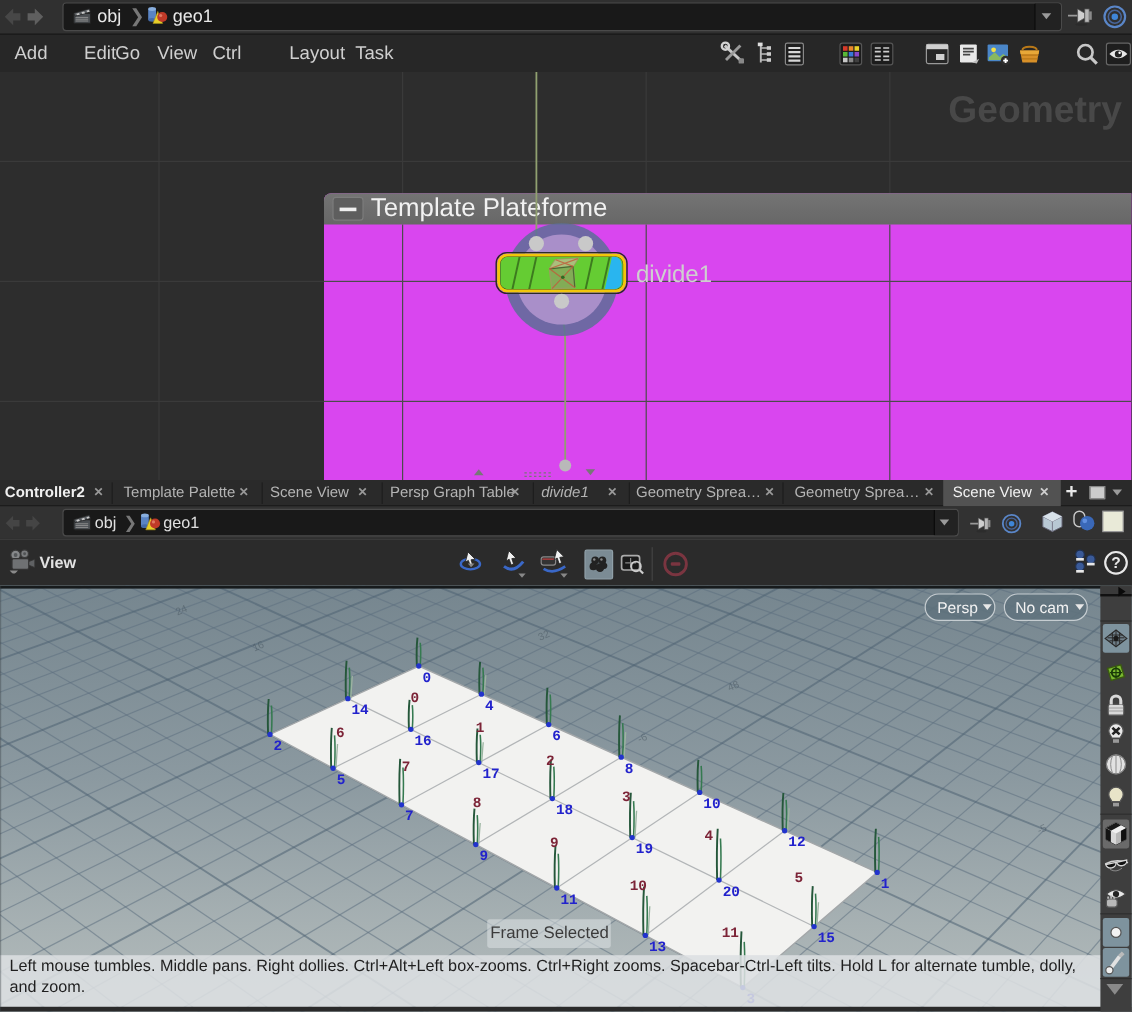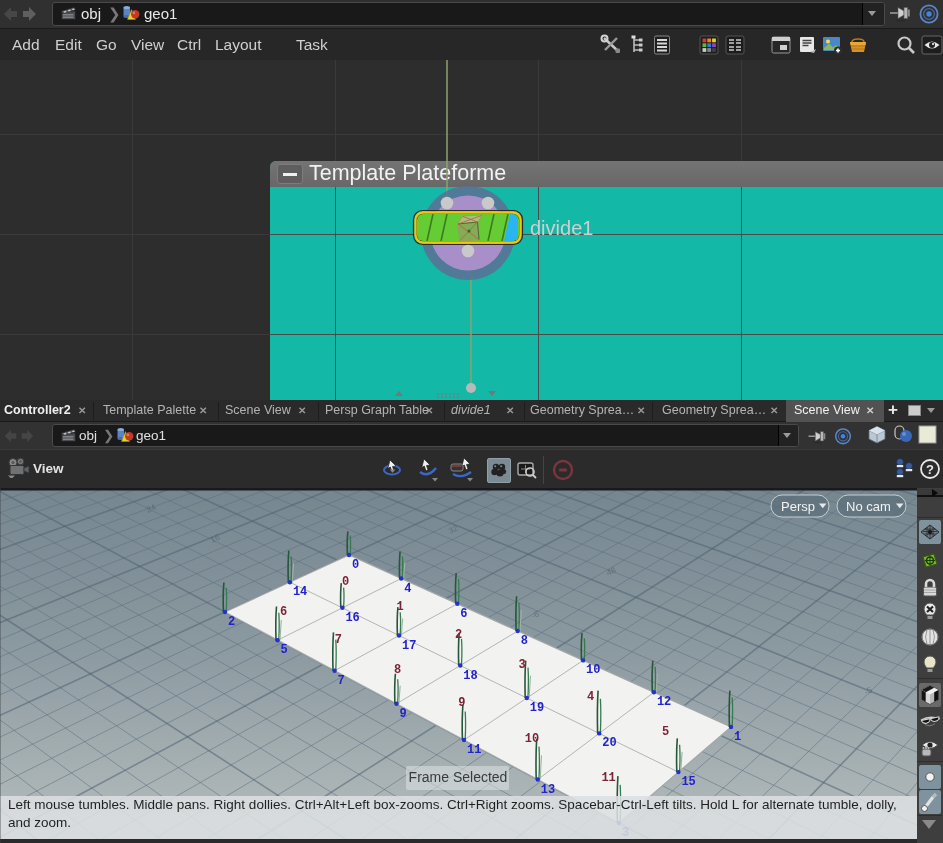--- a/index.html
+++ b/index.html
@@ -12,21 +12,21 @@
 #dd1{position:absolute;right:0px;top:0px;width:22px;height:22px;background:#222;border-left:1px solid #000;border-radius:0 3px 3px 0}
 .ddtri{position:absolute;width:0;height:0;border-left:4.5px solid transparent;border-right:4.5px solid transparent;border-top:5.5px solid #9a9a9a}
 
 #row2{position:absolute;left:0;top:28px;width:943px;height:32px;background:#272727;border-top:1px solid #1a1a1a}
 .menu{position:absolute;top:0;height:32px;line-height:32px;color:#cfcfcf;font-size:15.5px}
 
 #net{position:absolute;left:0;top:60px;width:943px;height:340px;background:#2d2d2d;overflow:hidden}
 .ngv{position:absolute;top:0;width:1px;height:340px;background:#3a3a3a}
 .ngh{position:absolute;left:0;width:943px;height:1px;background:#3a3a3a}
 #wm{position:absolute;right:8px;top:14px;font-size:31px;font-weight:bold;color:#484848}
-#nbox{position:absolute;left:270px;top:101px;width:673px;height:239px;background:#14b8a6;border-radius:6px 0 0 0}
+#nbox{position:absolute;left:270px;top:101px;width:673px;height:239px;background:#d946ef;border-radius:6px 0 0 0}
 #nboxhead{position:absolute;left:0px;top:0px;width:673px;height:26px;background:linear-gradient(#747474,#676767);border-radius:6px 0 0 0}
 #nboxbtn{position:absolute;left:7px;top:3px;width:26px;height:20px;background:#5e5e5e;border:1px solid #7c7c7c;border-radius:3px}
 #nboxbtn div{position:absolute;left:5px;top:8px;width:14px;height:3px;background:#efefef}
 #nboxtitle{position:absolute;left:39px;top:0px;font-size:21.5px;color:#f2f2f2}
 .nbv{position:absolute;top:26px;width:1px;height:213px;background:#4b4b4b}
 .nbh{position:absolute;left:0;width:673px;height:1px;background:#4b4b4b}
 
 #tabs{position:absolute;left:0;top:400px;width:943px;height:22px;background:#2a2a2a;border-bottom:1px solid #191919}
 .tab{position:absolute;top:0;height:21px;line-height:21px;font-size:12.5px;color:#b4b4b4}
 .tabx{color:#999;font-size:10px;font-weight:bold}
@@ -88,25 +88,25 @@
         </svg></span>
   <span class="abs" style="left:918px;top:3px"><svg width="22" height="22" viewBox="0 0 22 22" style="">
           <circle cx="11" cy="11" r="8.6" fill="none" stroke="#5a86c8" stroke-width="1.8"></circle>
           <circle cx="11" cy="11" r="5.4" fill="none" stroke="#48659a" stroke-width="1.3"></circle>
           <circle cx="11" cy="11" r="2.7" fill="#3f86d8"></circle>
         </svg></span>
 </div>
 
 <div id="row2">
   <span class="menu" style="left:12px">Add</span>
-  <span class="menu" style="left:55px">Edit</span>
+  <span class="menu" style="left:70px">Edit</span>
   <span class="menu" style="left:96px">Go</span>
   <span class="menu" style="left:131px">View</span>
   <span class="menu" style="left:177px">Ctrl</span>
-  <span class="menu" style="left:215px">Layout</span>
+  <span class="menu" style="left:241px">Layout</span>
   <span class="menu" style="left:296px">Task</span>
   <span class="abs" style="left:600px;top:5px"><svg width="22" height="22" viewBox="0 0 22 22" style="">
           <path d="M4 4 L18 17" stroke="#c9c9c9" stroke-width="2.4"></path>
           <path d="M17 4 L5 16" stroke="#9a9a9a" stroke-width="2.4"></path>
           <circle cx="4.5" cy="4.5" r="3" fill="none" stroke="#d2d2d2" stroke-width="2"></circle>
           <rect x="15.5" y="14.5" width="4.5" height="4.5" rx="1" fill="#888"></rect>
         </svg></span>
       <span class="abs" style="left:628px;top:5px"><svg width="20" height="22" viewBox="0 0 20 22" style="">
           <path d="M6 3 v15" stroke="#bbb" stroke-width="1.6"></path>
           <path d="M6 6 h6 M6 11 h6 M6 16 h6" stroke="#bbb" stroke-width="1.4"></path>
@@ -171,20 +171,21 @@
 </div>
 
 <div id="net">
   <div class="ngv" style="left:132px"></div>
   <div class="ngv" style="left:335px"></div>
   <div class="ngv" style="left:538px"></div>
   <div class="ngv" style="left:741px"></div>
   <div class="ngh" style="top:74px"></div>
   <div class="ngh" style="top:174px"></div>
   <div class="ngh" style="top:274px"></div>
+  <div id="wm">Geometry</div>
   <div id="nbox">
     <div class="nbv" style="left:65px"></div>
     <div class="nbv" style="left:268px"></div>
     <div class="nbv" style="left:471px"></div>
     <div class="nbh" style="top:73px"></div>
     <div class="nbh" style="top:173px"></div>
     <div id="nboxhead">
           <div id="nboxbtn">
             <div></div>
           </div>

